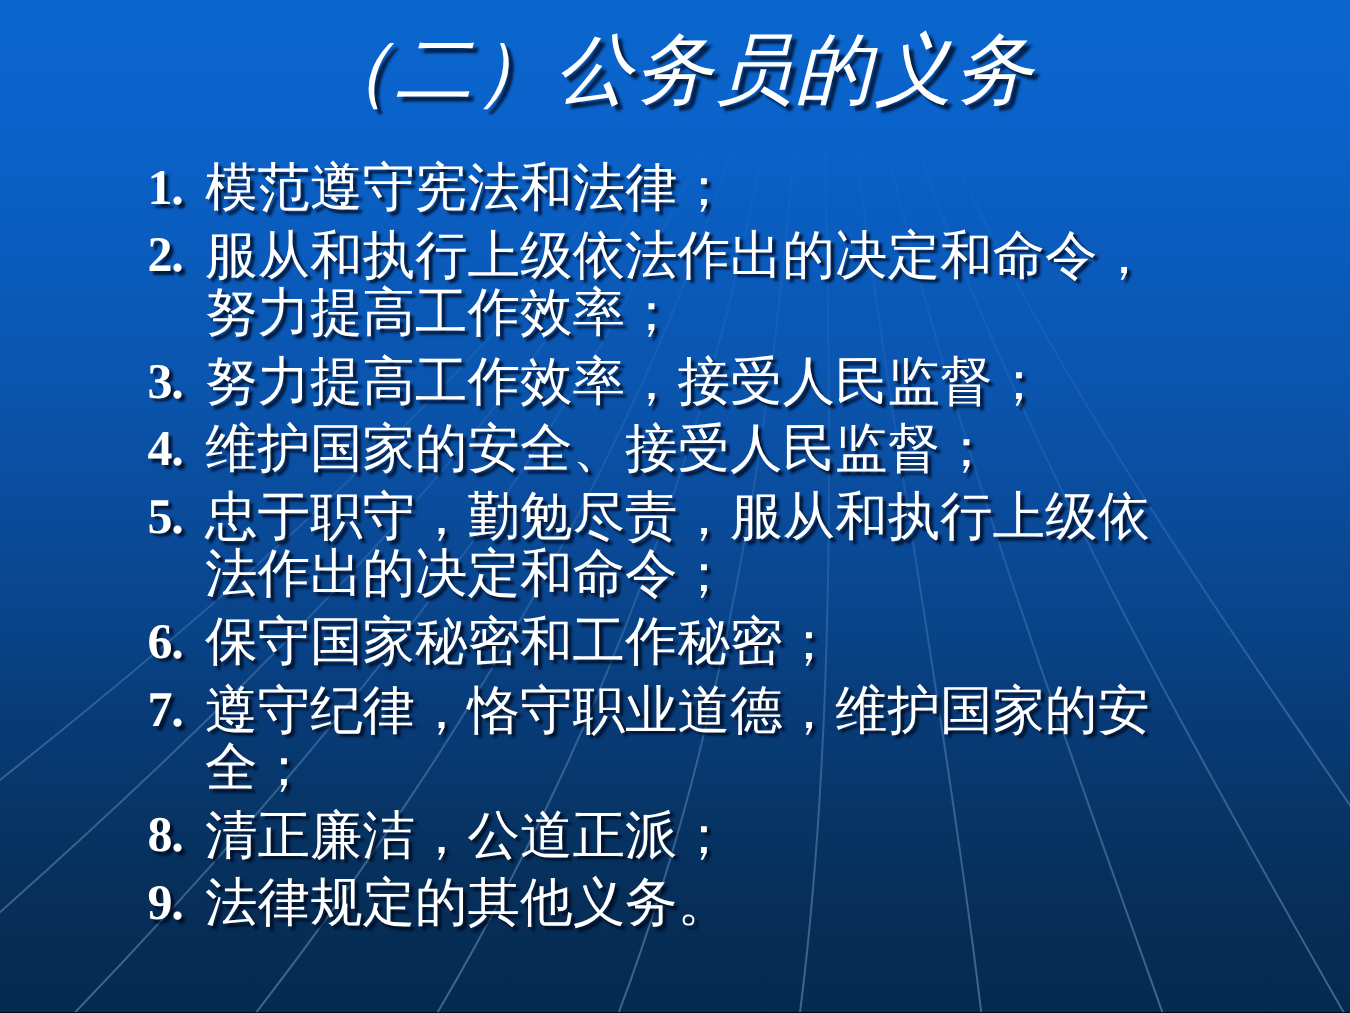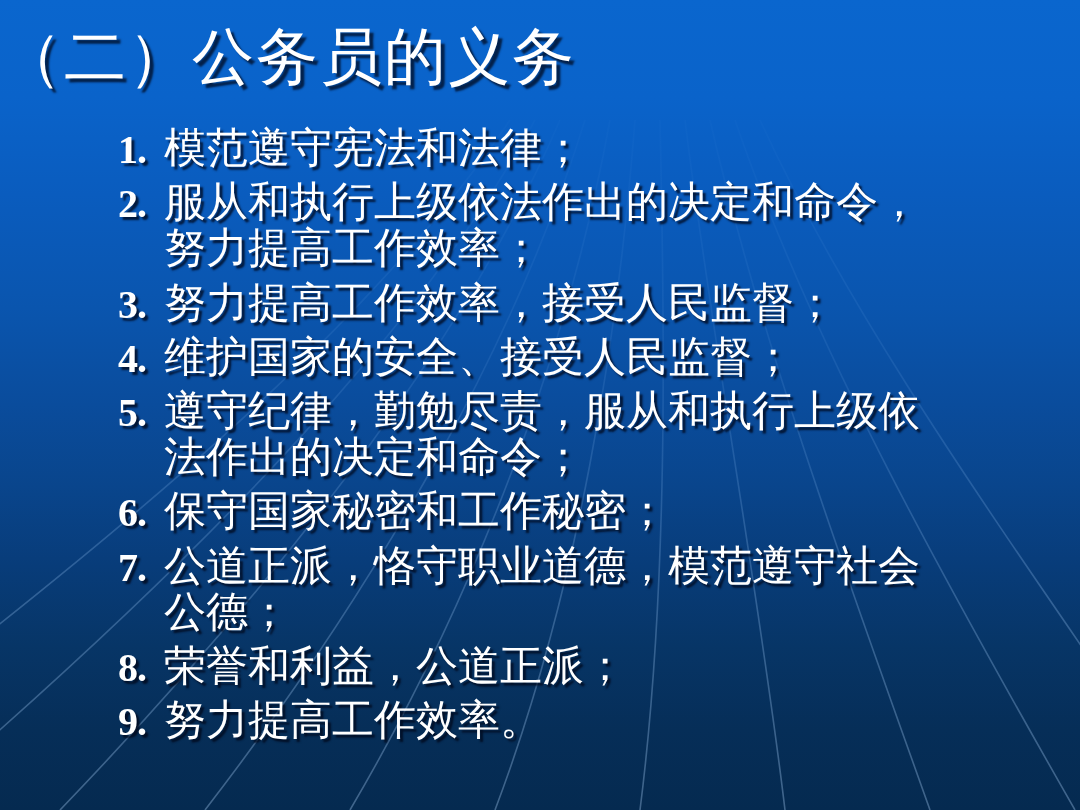--- a/index.html
+++ b/index.html
@@ -36,28 +36,29 @@
     height: 810px;
     pointer-events: none;
   }
 
   
   #title {
     position: absolute;
     top: 22px;
     left: 0;
     width: 1080px;
-    text-align: left;
+    text-align: center;
     color: #ffffff;
     font-size: 62px;
     line-height: 1.15;
     letter-spacing: 2px;
     font-family: "Liberation Serif", "DejaVu Serif", serif;
     text-shadow: 4px 4px 2px rgba(0, 10, 30, 0.75);
     white-space: nowrap;
+    font-style: italic;
   }
 
   
   #list {
     position: absolute;
     top: 128px;
     left: 118px;
     width: 830px;
   }
   .item {
@@ -72,21 +73,21 @@
   .item .num {
     flex: 0 0 auto;
     width: 46px;
     font-size: 40px;
     font-weight: bold;
     font-family: "Liberation Serif", "DejaVu Serif", serif;
     letter-spacing: -1px;
   }
   .item .txt {
     flex: 1 1 auto;
-    font-family: Liberation Mono, monospace;
+    font-family: Liberation Serif, serif;
     letter-spacing: 0px;
   }
 </style>
 </head>
 <body>
 
 <div id="slide">
 
   <svg id="globe-svg" viewBox="0 0 1080 810" preserveAspectRatio="none" aria-hidden="true">
     <defs>
@@ -147,37 +148,37 @@
       <span class="txt">努力提高工作效率，接受人民监督；</span>
     </div>
 
     <div class="item">
       <span class="num">4.</span>
       <span class="txt">维护国家的安全、接受人民监督；</span>
     </div>
 
     <div class="item">
       <span class="num">5.</span>
-      <span class="txt">遵守纪律，勤勉尽责，服从和执行上级依法作出的决定和命令；</span>
+      <span class="txt">忠于职守，勤勉尽责，服从和执行上级依法作出的决定和命令；</span>
     </div>
 
     <div class="item">
       <span class="num">6.</span>
       <span class="txt">保守国家秘密和工作秘密；</span>
     </div>
 
     <div class="item">
       <span class="num">7.</span>
-      <span class="txt">公道正派，恪守职业道德，模范遵守社会公德；</span>
+      <span class="txt">遵守纪律，恪守职业道德，维护国家的安全；</span>
     </div>
 
     <div class="item">
       <span class="num">8.</span>
-      <span class="txt">荣誉和利益，公道正派；</span>
+      <span class="txt">清正廉洁，公道正派；</span>
     </div>
 
     <div class="item">
       <span class="num">9.</span>
-      <span class="txt">努力提高工作效率。</span>
+      <span class="txt">法律规定的其他义务。</span>
     </div>
 
   </div>
 </div>
 
 </body></html>

